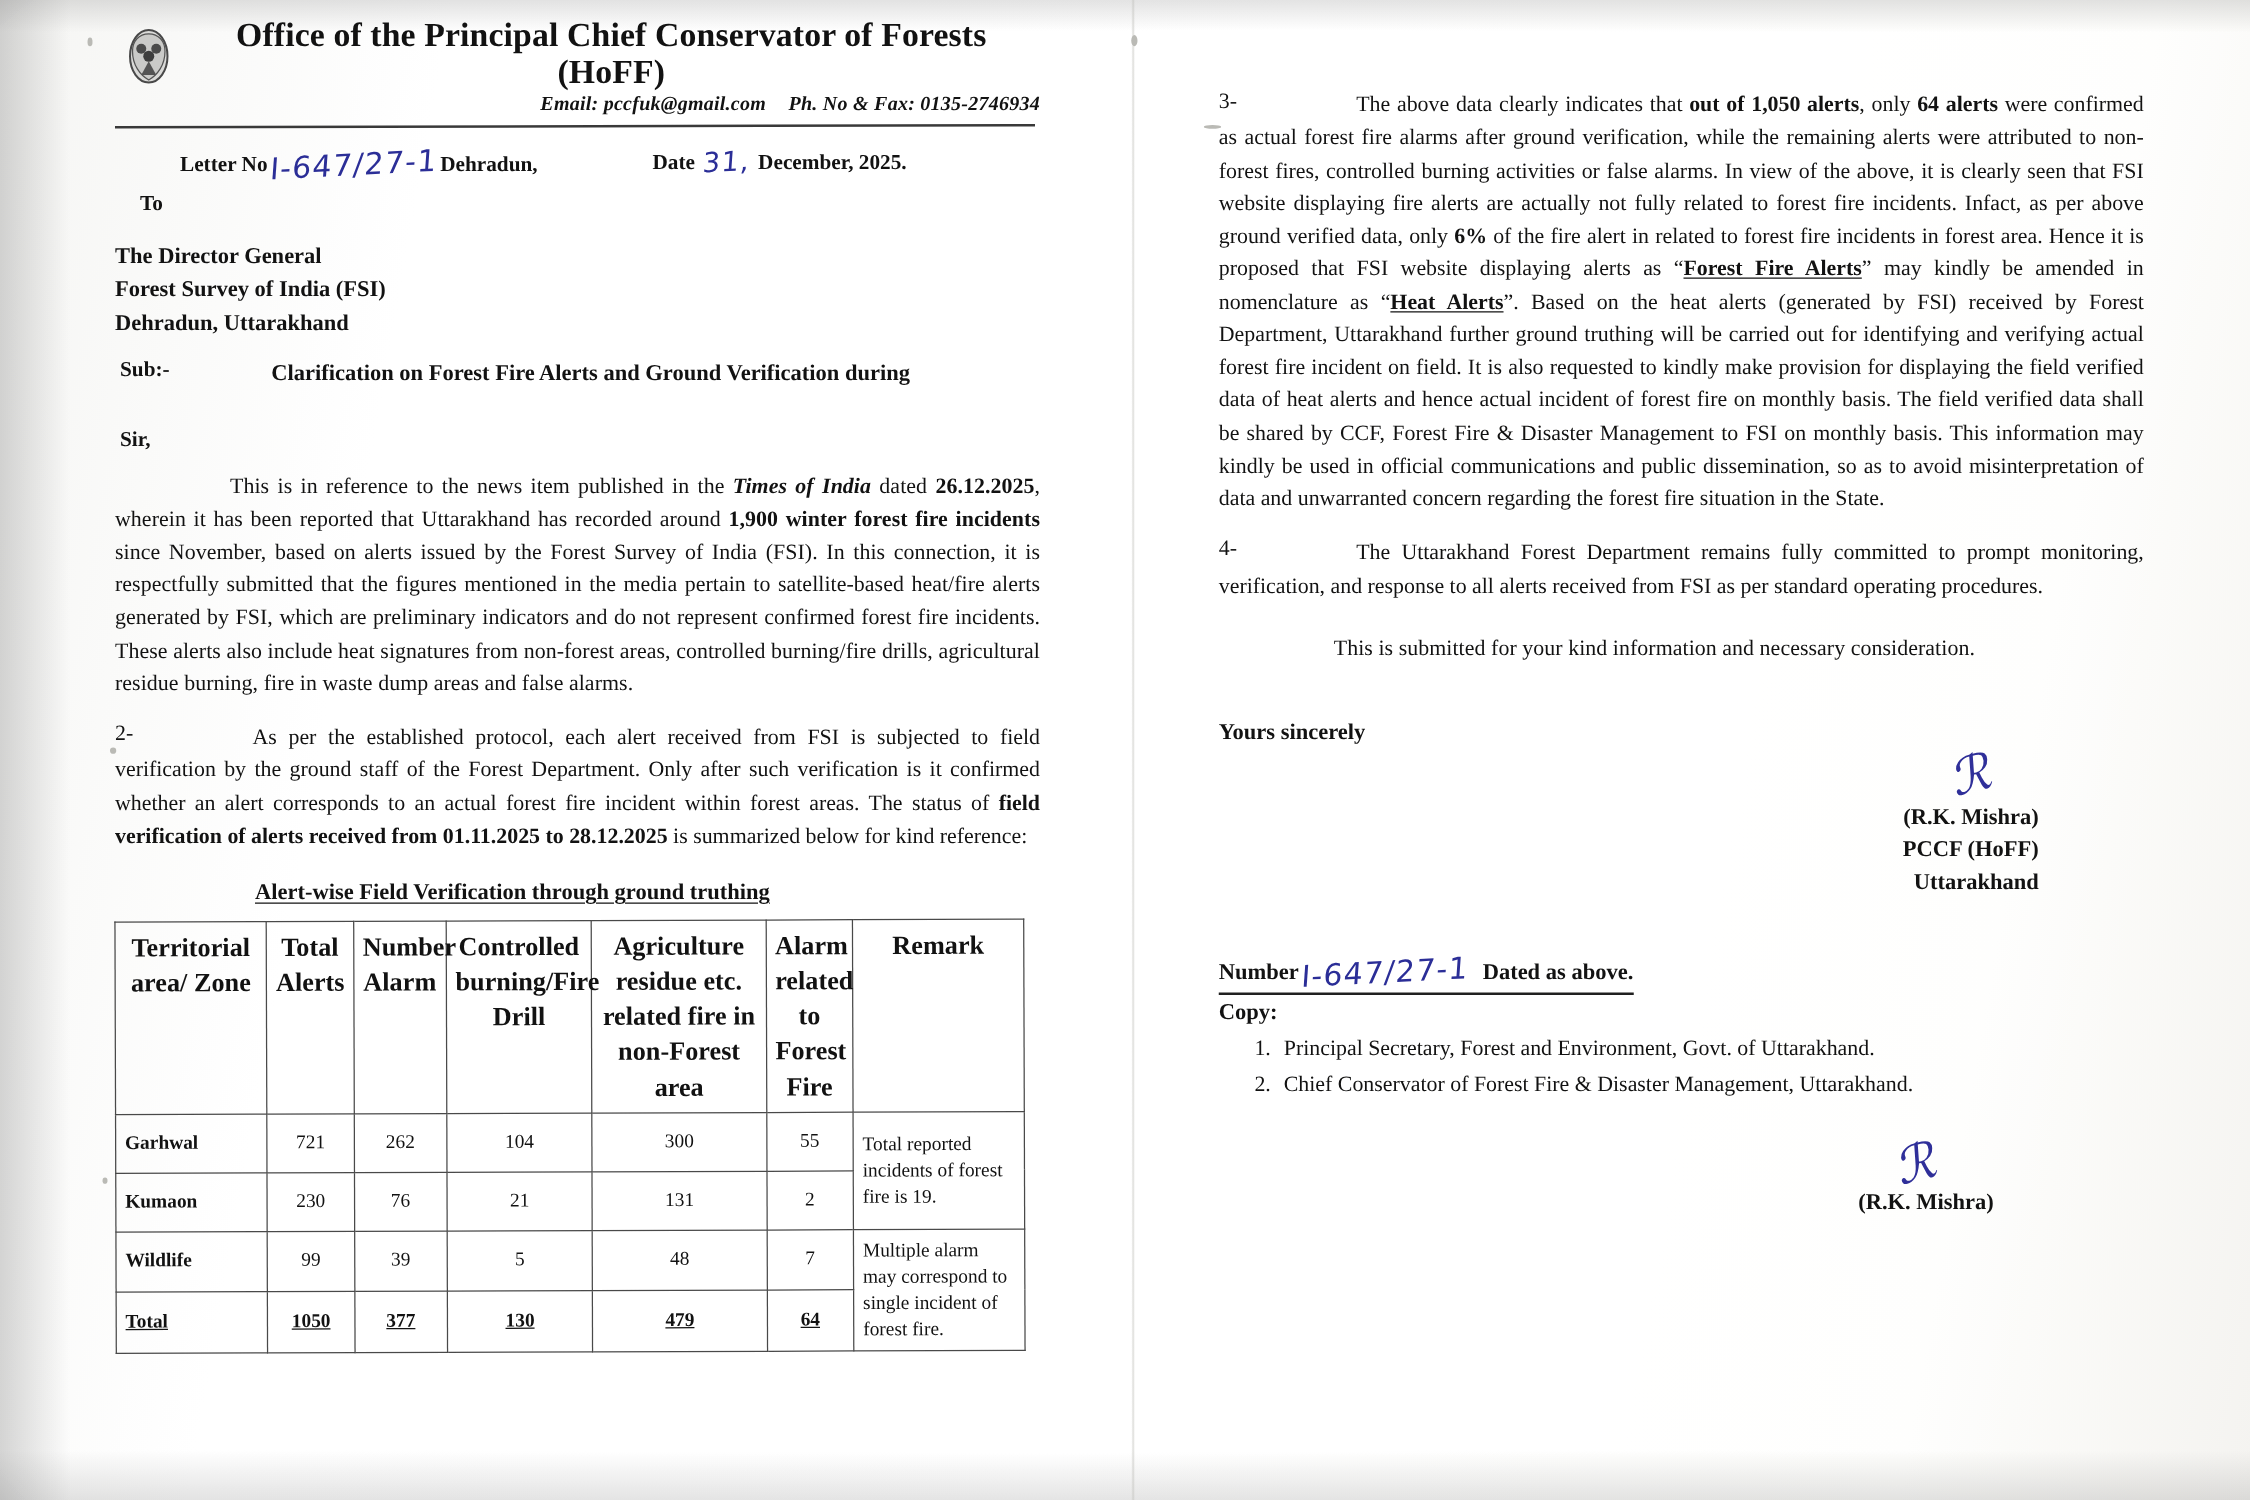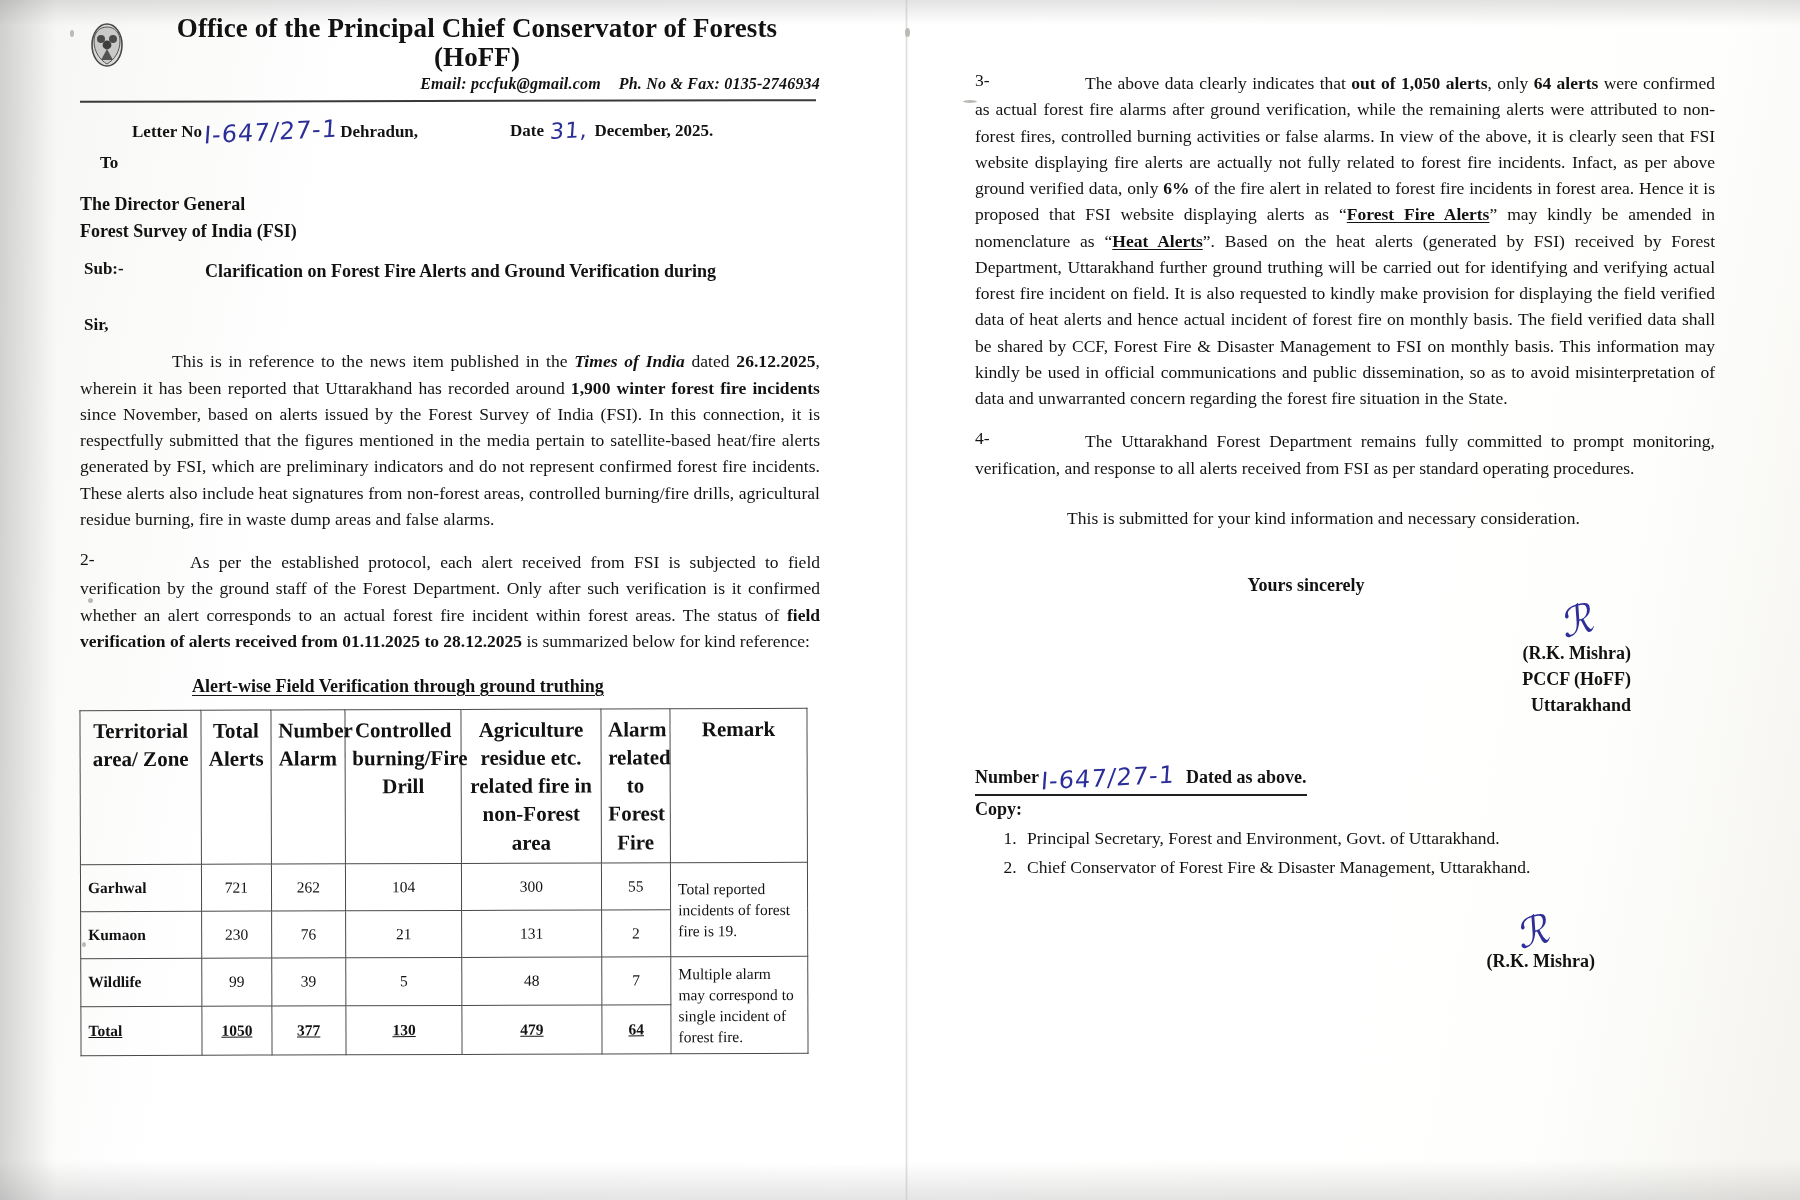--- a/index.html
+++ b/index.html
@@ -51,21 +51,21 @@
   .speck {
     position: absolute;
     background: #b9b9b4;
     border-radius: 50%;
     pointer-events: none;
   }
 
   
   .col-left {
     position: absolute;
-    left: 80px;
+    left: 92px;
     top: 14px;
     width: 740px;
   }
   .col-right {
     position: absolute;
     left: 975px;
     top: 70px;
     width: 740px;
   }
 
@@ -250,21 +250,21 @@
     line-height: 1.36;
     vertical-align: top;
     text-align: left;
   }
   tr.datarow td { height: 34px; vertical-align: middle; }
   tr.totalrow td { font-weight: bold; height: 34px; vertical-align: middle; text-decoration: underline; }
 
   
   .yours {
     margin-top: 44px;
-    text-align: center;
+    text-align: left;
     font-weight: bold;
     font-size: 18px;
     padding-right: 78px;
   }
   .sig-mark {
     text-align: right;
     padding-right: 120px;
     margin-top: 4px;
     height: 40px;
   }
@@ -358,20 +358,21 @@
       <span class="hand small">31,</span>
       <span>December, 2025.</span>
     </div>
   </div>
 
   <div class="to-label">To</div>
 
   <div class="addressee">
     <div>The Director General</div>
     <div>Forest Survey of India (FSI)</div>
+    <div>Dehradun, Uttarakhand</div>
   </div>
 
   <div class="sub-block">
     <div class="sub-label">Sub:-</div>
     <div class="sub-text">
       <div>Clarification on Forest Fire Alerts and Ground Verification during</div>
     </div>
   </div>
   <div class="sir">Sir,</div>
 

